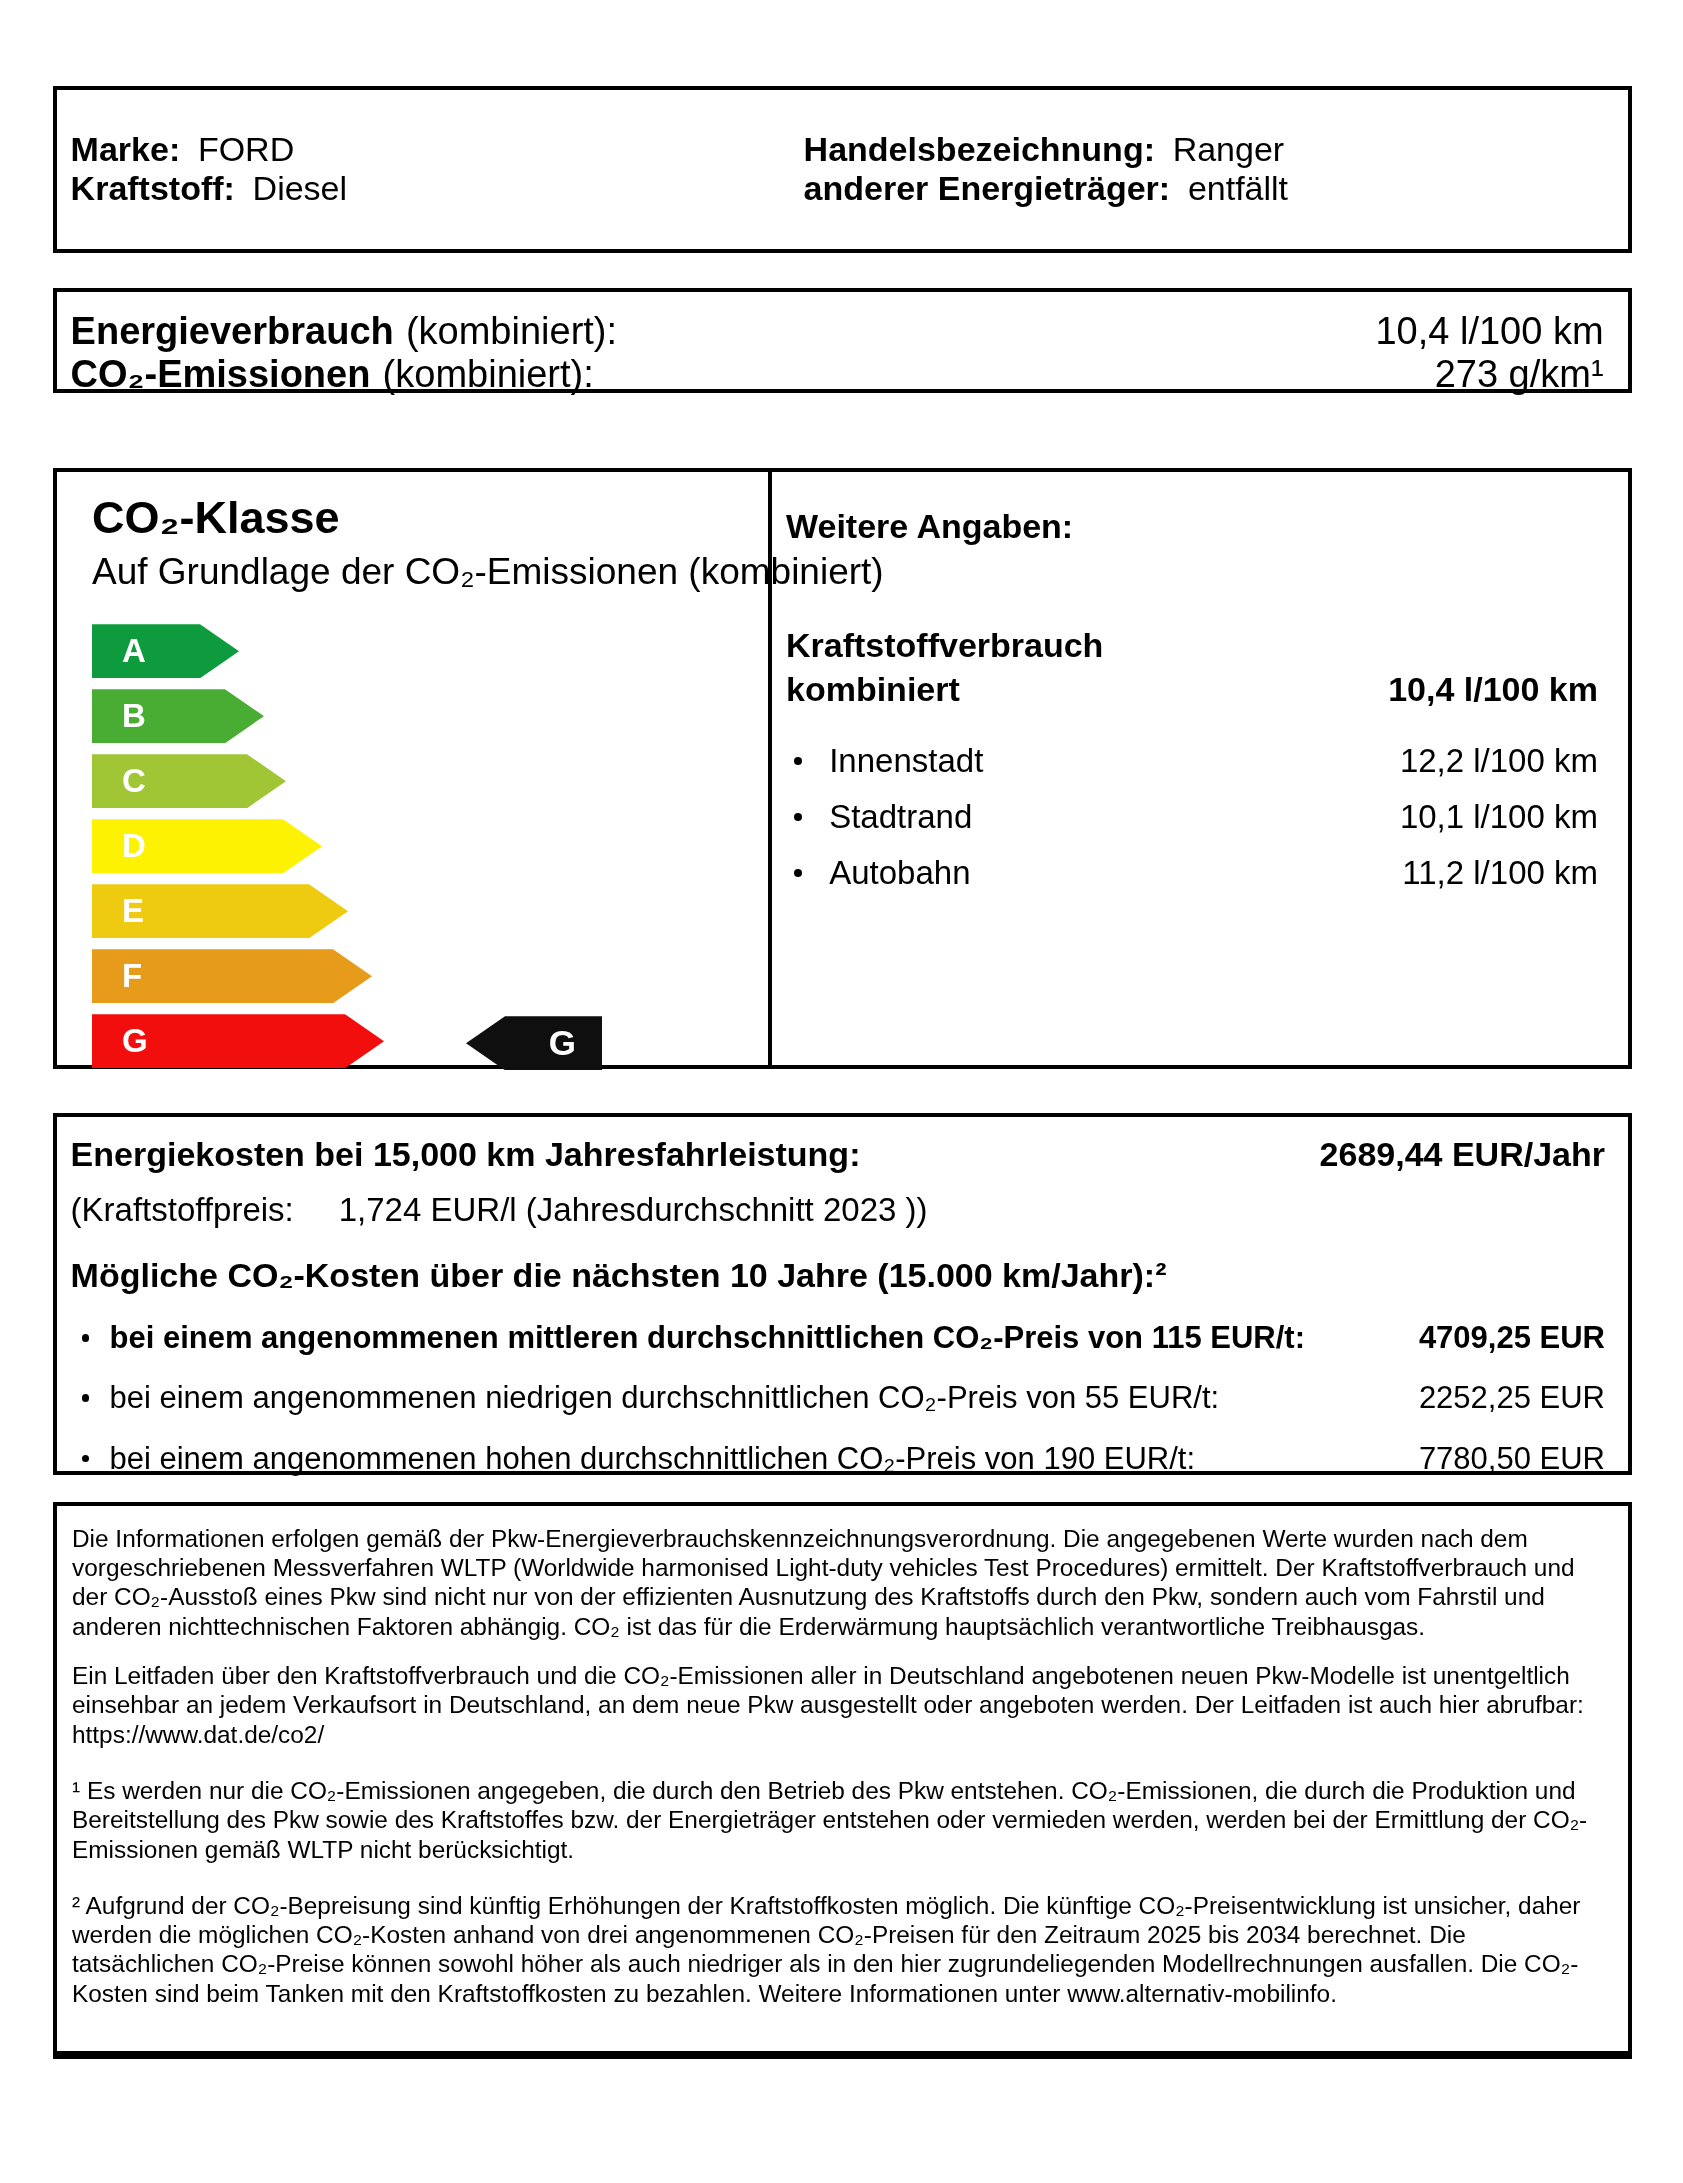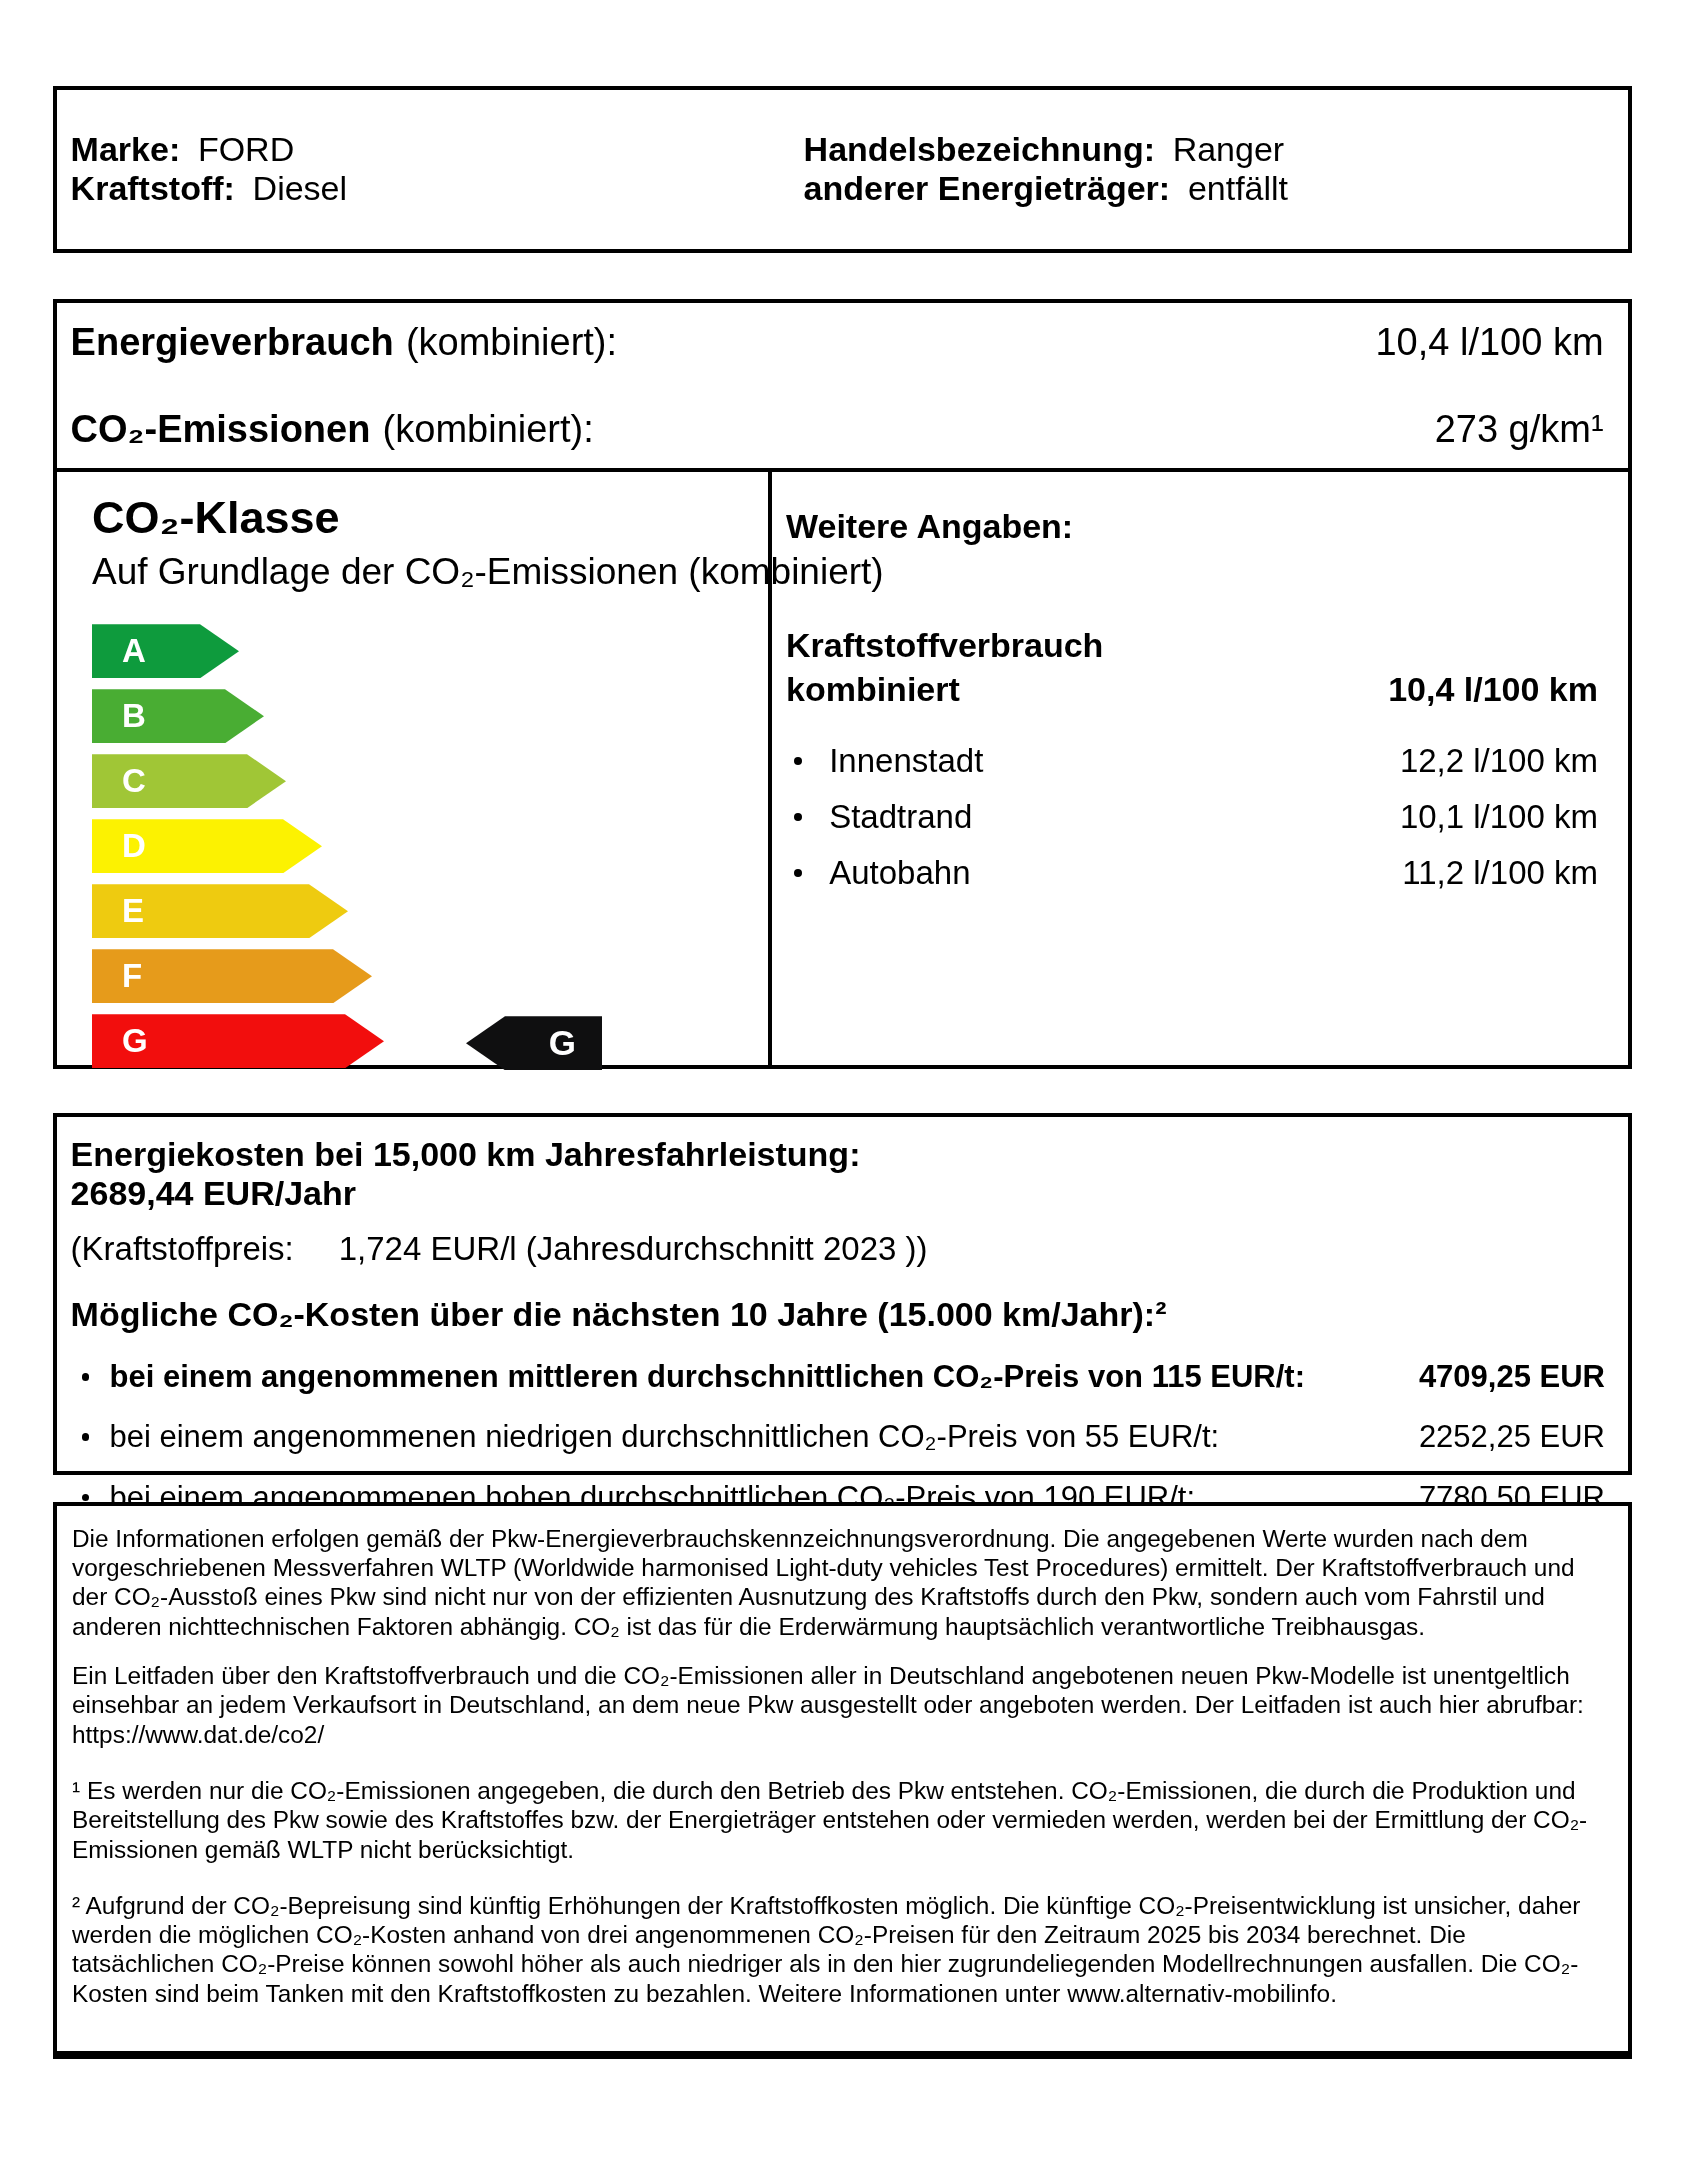--- a/index.html
+++ b/index.html
@@ -15,22 +15,22 @@
   .b { font-weight:700; }
 
   
   #box-vehicle { top:86px; height:167px; padding:13.6px 19px 15px 13.6px; }
   .h-col { display:flex; flex-direction:column; justify-content:center; height:100%; font-size:34px; }
   .h-row { display:flex; align-items:baseline; }
   .h-cell { display:flex; gap:17.7px; align-items:baseline; }
   .h-cell.left { width:733px; flex:none; }
 
   
-  #box-consumption { top:288px; height:176px; padding:17.7px 24.4px 20.4px 13.6px;
-    display:flex; flex-direction:column; justify-content:space-between; font-size:38px;margin-top:11px; }
+  #box-consumption { top:288px; height:105px; padding:17.7px 24.4px 20.4px 13.6px;
+    display:flex; flex-direction:column; font-size:38px; }
   .v-row { display:flex; justify-content:space-between; align-items:baseline; }
   .v-label { display:flex; gap:12.2px; align-items:baseline; }
 
   
   #box-co2class { top:468px; height:601px; display:flex; padding:0; }
   .c-left { width:715px; flex:none; border-right:4.8px solid #000; padding:20.4px 0 0 35px; box-sizing:border-box; }
   .c-title { font-size:45px; font-weight:700; }
   .c-subtitle { font-size:37px; margin-top:6.8px; white-space:nowrap; }
   .arrows { position:relative; margin-top:31px; }
   .arrow-row { height:65px; }
@@ -51,21 +51,21 @@
     font-size:34px; font-weight:700; margin-top:5.4px; }
   .wa-rows { margin-top:33px; }
   .wa-row { display:flex; align-items:center; font-size:33px; margin-top:17.7px; }
   .wa-row:first-child { margin-top:0; }
   .dot { width:8.1px; height:8.1px; border-radius:50%; background:#000; flex:none; }
   .wa-row .dot { margin:0 27px 0 8.1px; }
   .wa-value { margin-left:auto; text-align:right; }
 
   
   #box-costs { top:1113px; height:362px; padding:17.7px 23px 19px 13.6px; }
-  .k-row1 { display:flex; justify-content:space-between; align-items:baseline; font-size:34px; font-weight:700;flex-direction:column; }
+  .k-row1 { display:flex; justify-content:space-between; align-items:baseline; font-size:34px; font-weight:700; }
   .k-row2 { margin-top:17.7px; font-size:33px; display:flex; gap:45px; align-items:baseline; }
   .k-title { margin-top:27px; font-size:34px; font-weight:700; }
   .k-bullet { display:flex; align-items:center; margin-top:24.4px; font-size:31px; }
   .k-bullet .dot { width:7.5px; height:7.5px; margin:0 20.4px 0 11px; }
   .k-bullet.first { font-weight:700; }
   .k-value { margin-left:auto; text-align:right; }
   .k-steuer { display:flex; justify-content:space-between; align-items:baseline; margin-top:30px; font-size:34px; font-weight:700; }
 
   
   #box-footnotes { top:1502px; height:557px; border-bottom-width:8.8px; padding:17.7px 23px 0 15px;

